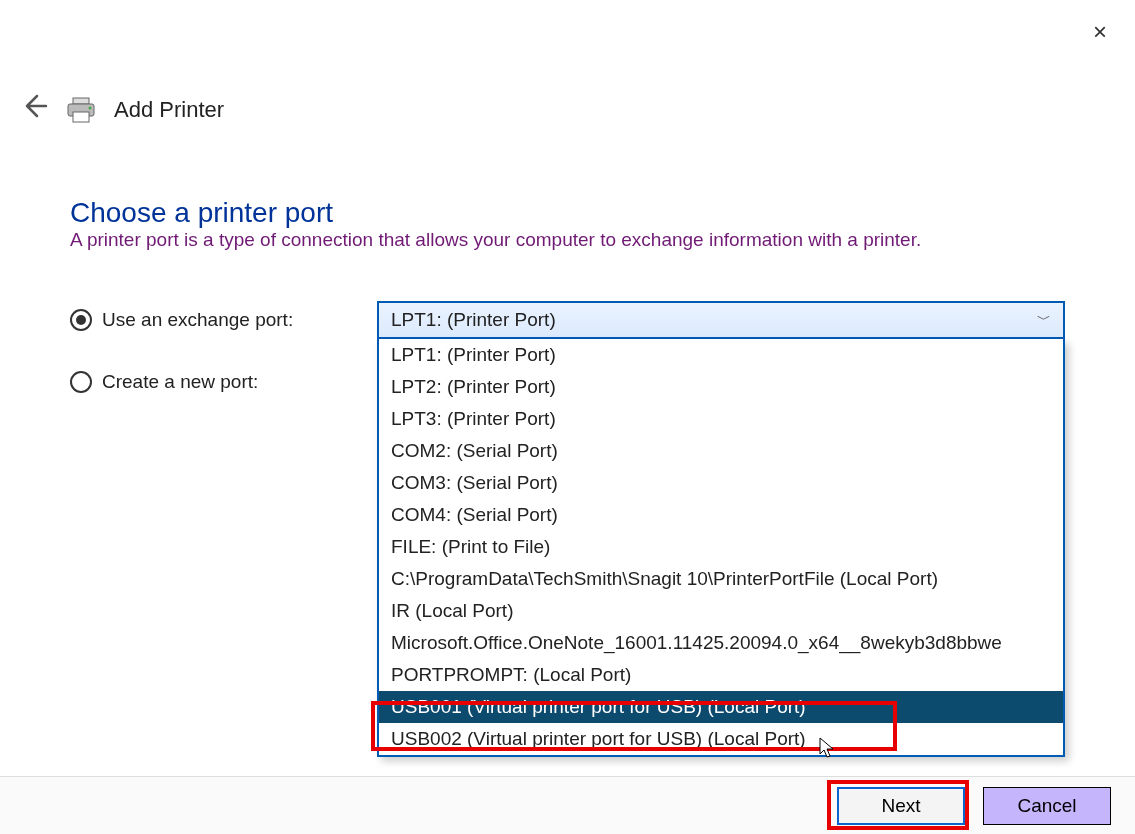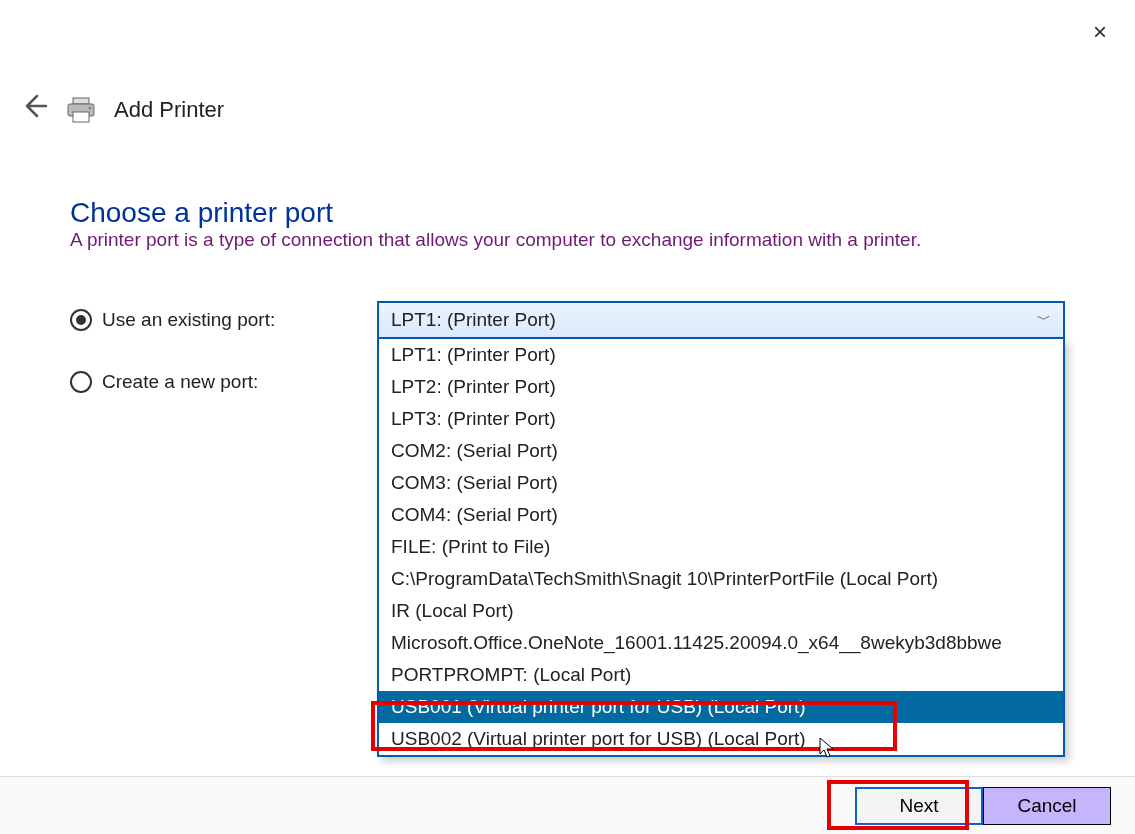--- a/index.html
+++ b/index.html
@@ -124,21 +124,21 @@
     }
     .opt {
       padding: 2px 12px;
       font-size: 19px;
       white-space: nowrap;
       overflow: hidden;
       cursor: pointer;
       line-height: 28px;
     }
     .opt.sel {
-      background: #0369a1;
+      background: #0c4a6e;
       color: #fff;
     }
     .opt.cut {
       
     }
     .cursor {
       position: absolute;
       left: 440px;
       top: 398px;
       font-size: 20px;
@@ -160,20 +160,21 @@
       position: absolute;
       bottom: 0;
       left: 0;
       right: 0;
       height: 58px;
       border-top: 1px solid #ddd;
       display: flex;
       justify-content: flex-end;
       align-items: center;
       padding-right: 24px;
+      gap: 18px;
       background: #fafafa;
     }
     .btn {
       width: 128px;
       height: 38px;
       border: 1px solid #000000;
       background: #c4b5fd;
       font-size: 19px;
       cursor: pointer;
     }
@@ -213,21 +214,21 @@
   <span class="header-title">Add Printer</span>
 </div>
 
 <div class="content">
   <h1 class="stage-title">Choose a printer port</h1>
   <p class="description">A printer port is a type of connection that allows your computer to exchange information with a printer.</p>
 
   <div class="radio-row">
     <div class="radio-wrap">
       <span class="radio selected"></span>
-      <span class="radio-label">Use an existing port:</span>
+      <span class="radio-label">Use an exchange port:</span>
     </div>
     <div class="combo-container">
       <div class="combo-box">
         <span>LPT1: (Printer Port)</span>
         <span class="chev">﹀</span>
       </div>
       <div class="dropdown">
         <div class="opt">LPT1: (Printer Port)</div>
         <div class="opt">LPT2: (Printer Port)</div>
         <div class="opt">LPT3: (Printer Port)</div>

